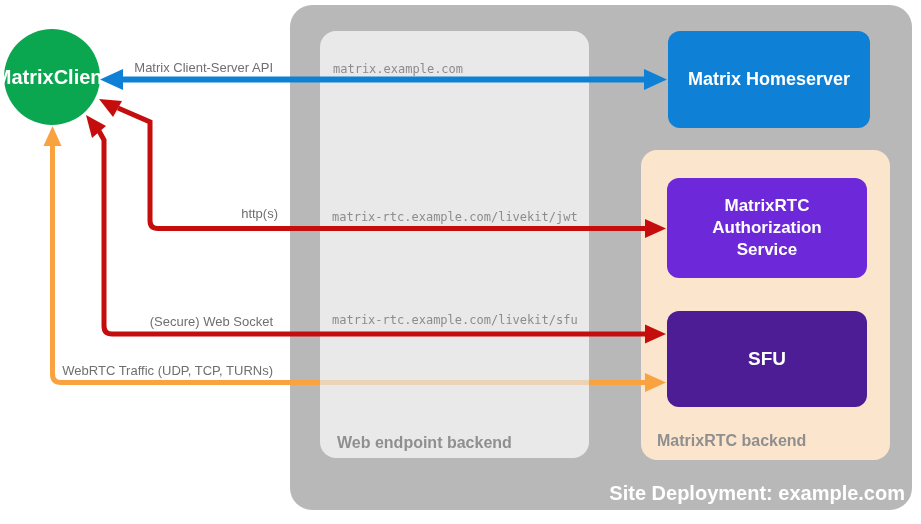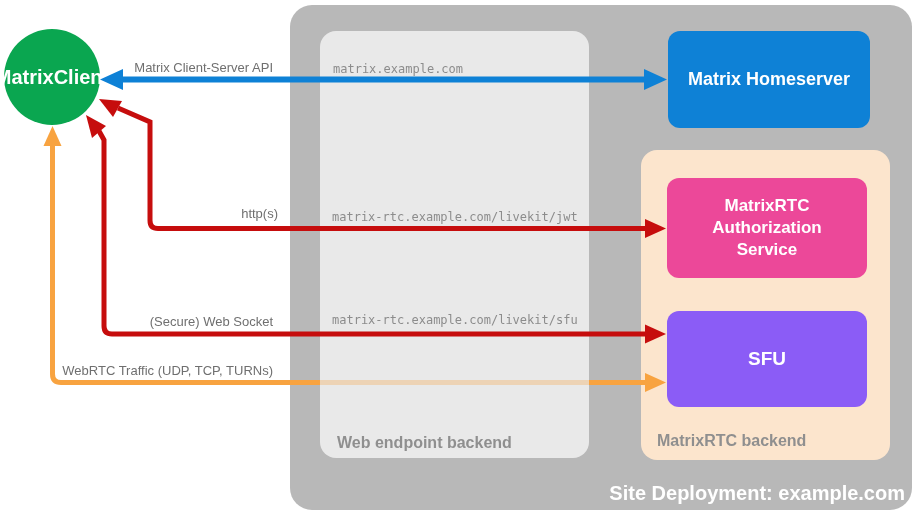--- a/index.html
+++ b/index.html
@@ -36,23 +36,23 @@
     font-weight: bold; font-size: 20px; color: #ffffff; white-space: nowrap;
   }
 
   
   .node {
     display: flex; align-items: center; justify-content: center;
     text-align: center; color: #ffffff; font-weight: bold;
     border-radius: 12px;
   }
   .homeserver-node { left: 668px; top: 31px; width: 202px; height: 97px; background: #0E81D6; font-size: 18px; text-align: center; }
-  .auth-node { left: 667px; top: 178px; width: 200px; height: 100px; background: #ec4899; font-size: 17px; line-height: 22px; padding: 0; }
+  .auth-node { left: 667px; top: 178px; width: 200px; height: 100px; background: #6d28d9; font-size: 17px; line-height: 22px; padding: 0; }
   .auth-node span { display: inline-block; width: 150px; }
-  .sfu-node { left: 667px; top: 311px; width: 200px; height: 96px; background: #8b5cf6; font-size: 19px; }
+  .sfu-node { left: 667px; top: 311px; width: 200px; height: 96px; background: #4c1d95; font-size: 19px; }
   .client-node {
     left: 4px; top: 29px; width: 96px; height: 96px;
     background: #0AA650; border-radius: 50%;
     display: flex; flex-direction: row; align-items: center; justify-content: center;
     color: #ffffff; font-weight: bold; font-size: 20px; line-height: 25px; text-align: center;
   }
 
   
   .route-label {
     font-family: "DejaVu Sans Mono", monospace;

